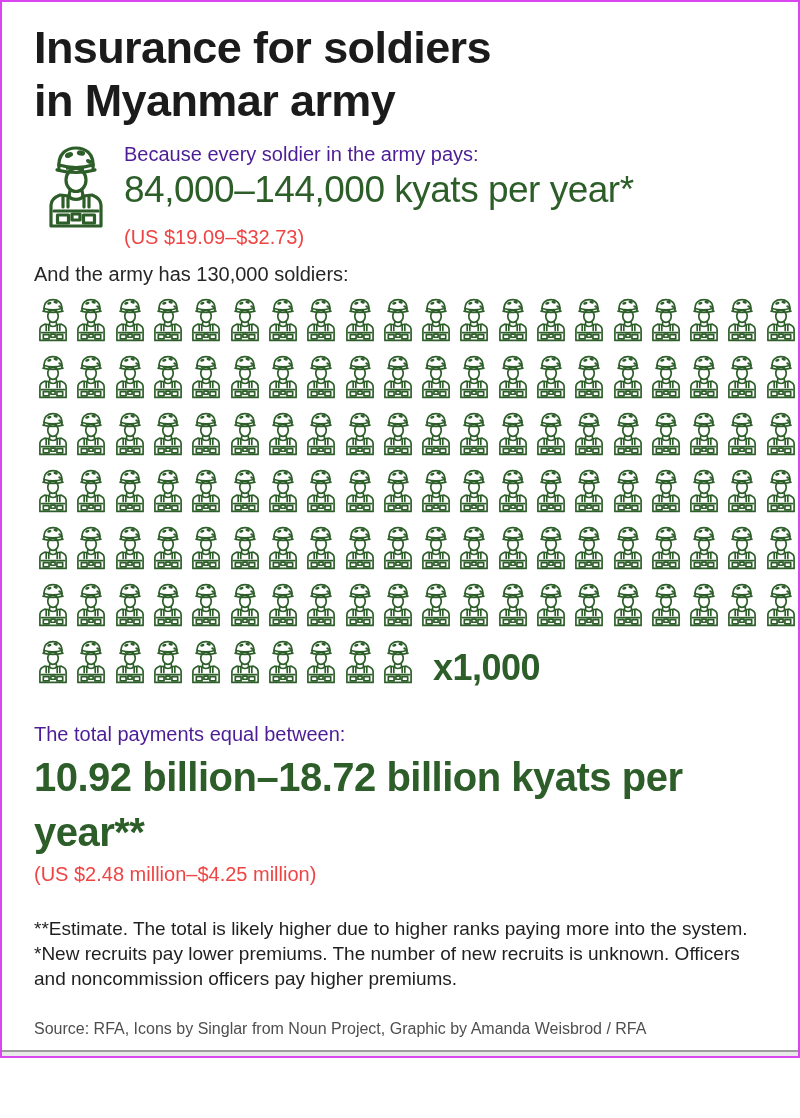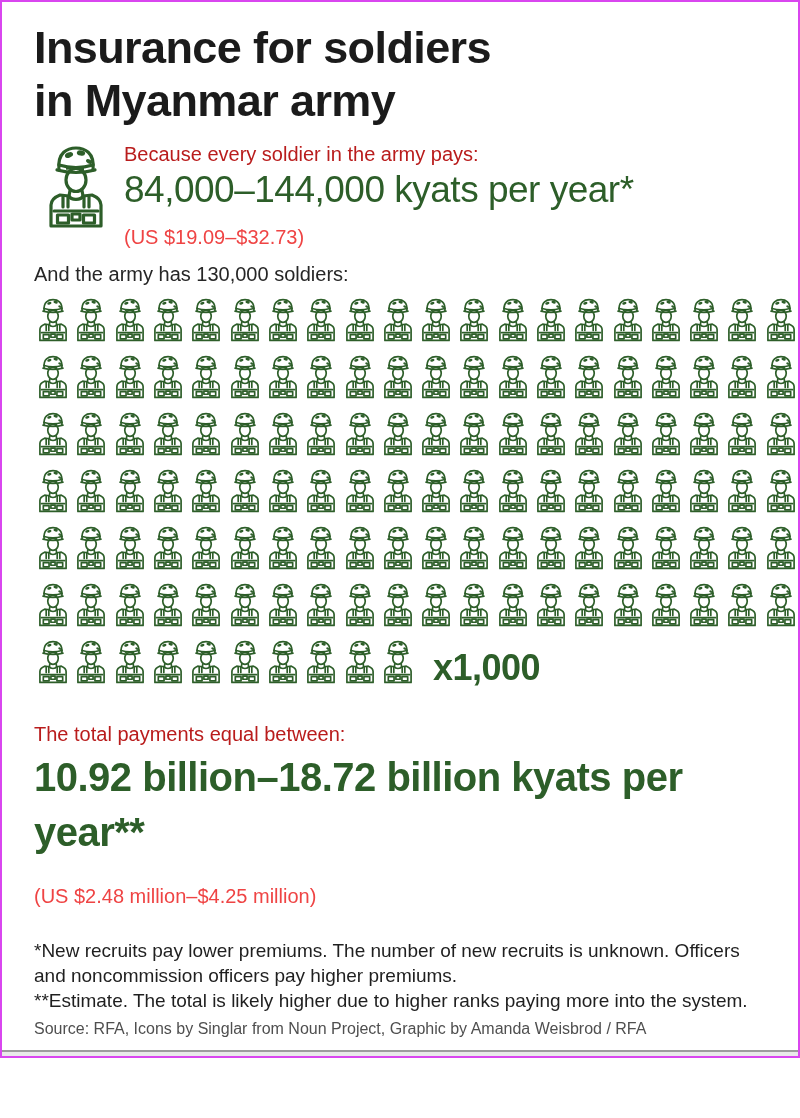--- a/index.html
+++ b/index.html
@@ -31,21 +31,21 @@
     font-size: 19.5px;
     line-height: 1.3;
     color: #262626;
     max-width: 600px;
     margin-bottom: 22px;
   }
 
   .pay-row { display: flex; align-items: flex-start; }
   .pay-row .big-soldier { margin-left: 10px; flex: 0 0 auto; color: #2d5e29; }
   .pay-text { margin-left: 16px; }
-  .lead-line { font-size: 20px; color: #b91c1c; }
+  .lead-line { font-size: 20px; color: #4c1d95; }
   .pay-amount {
     font-size: 37px;
     font-weight: 400;
     letter-spacing: -0.5px;
     color: #2d5e29;
     margin: 3px 0 15px 0;
   }
   .usd-line { font-size: 20px; color: #ef4444; }
 
   .grid-caption { font-size: 20px; color: #262626; margin: 14px 0 10px 0; }
@@ -76,21 +76,21 @@
   }
 
   .total-section { margin-top: 28px; }
   .total-amount {
     font-size: 40px;
     font-weight: 700;
     letter-spacing: -0.5px;
     line-height: 1.38;
     color: #2d5e29;
     max-width: 745px;
-    margin: 4px 0 24px 0;
+    margin: 4px 0 2px 0;
   }
 
   .footnotes { margin-top: 30px; max-width: 750px; }
   .footnotes p { font-size: 19px; line-height: 1.33; color: #1f1f1f; }
 
   .source {
     position: absolute;
     left: 32px;
     bottom: 18px;
     font-size: 16px;
@@ -814,21 +814,21 @@
         <span class="x1000">x1,000</span>
       </div>
 
     <section class="total-section">
       <div class="lead-line">The total payments equal between:</div>
       <div class="total-amount">10.92 billion–18.72 billion kyats per year**</div>
       <div class="usd-line">(US $2.48 million–$4.25 million)</div>
     </section>
 
     <div class="footnotes">
+      <p>**Estimate. The total is likely higher due to higher ranks paying more into the system.</p>
       <p>*New recruits pay lower premiums. The number of new recruits is unknown. Officers and noncommission officers pay higher premiums.</p>
-      <p>**Estimate. The total is likely higher due to higher ranks paying more into the system.</p>
     </div>
 
   </div>
 
   <div class="source">Source: RFA, Icons by Singlar from Noun Project, Graphic by Amanda Weisbrod / RFA</div>
   <div class="bottom-strip"></div>
 </div>
 
 </body></html>

